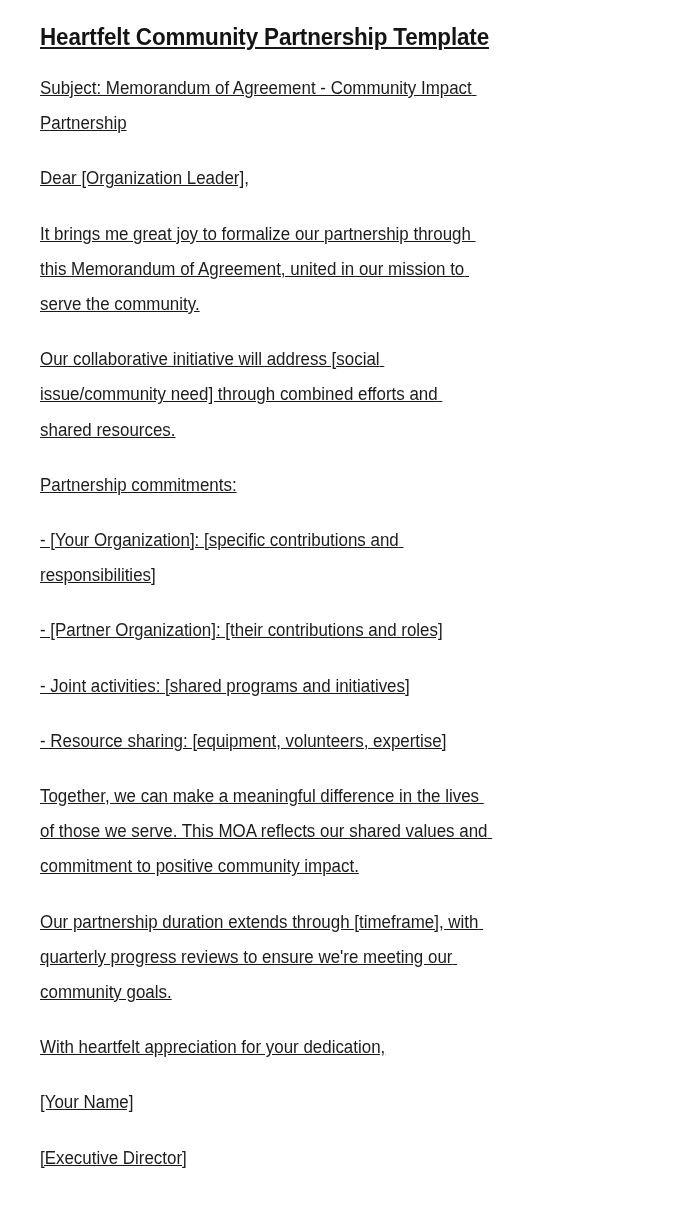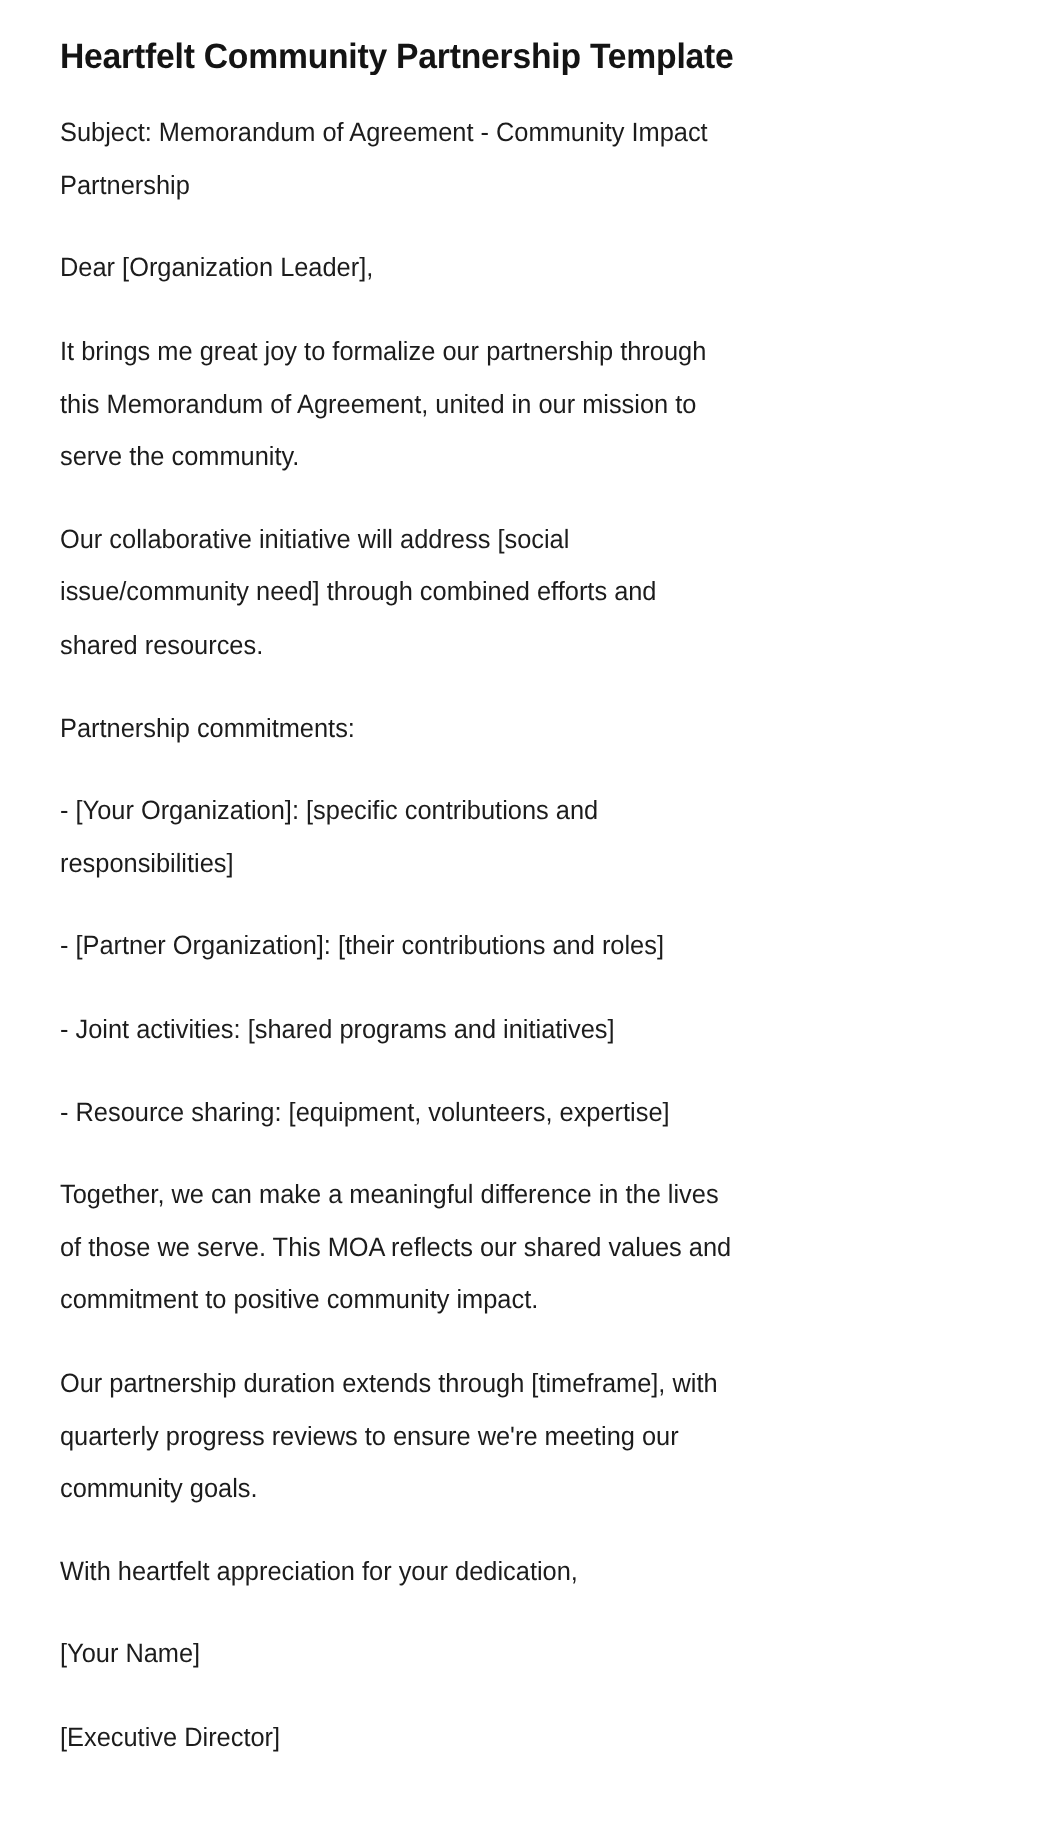--- a/index.html
+++ b/index.html
@@ -13,20 +13,21 @@
     font-family: "Liberation Sans", "DejaVu Sans", sans-serif;
     color: #1a1a1a;
     -webkit-font-smoothing: antialiased;
   }
   .page {
     width: 572px;
     min-height: 1218px;
     box-sizing: border-box;
     padding: 22px 60px 20px 40px;
     background: #ffffff;
+    text-decoration: underline;
   }
   .doc-title {
     font-size: 23.5px;
     font-weight: 700;
     line-height: 30px;
     letter-spacing: -0.15px;
     margin: 0 0 19px 0;
     color: #141414;
     font-stretch: condensed;
     transform: scaleX(0.955);

